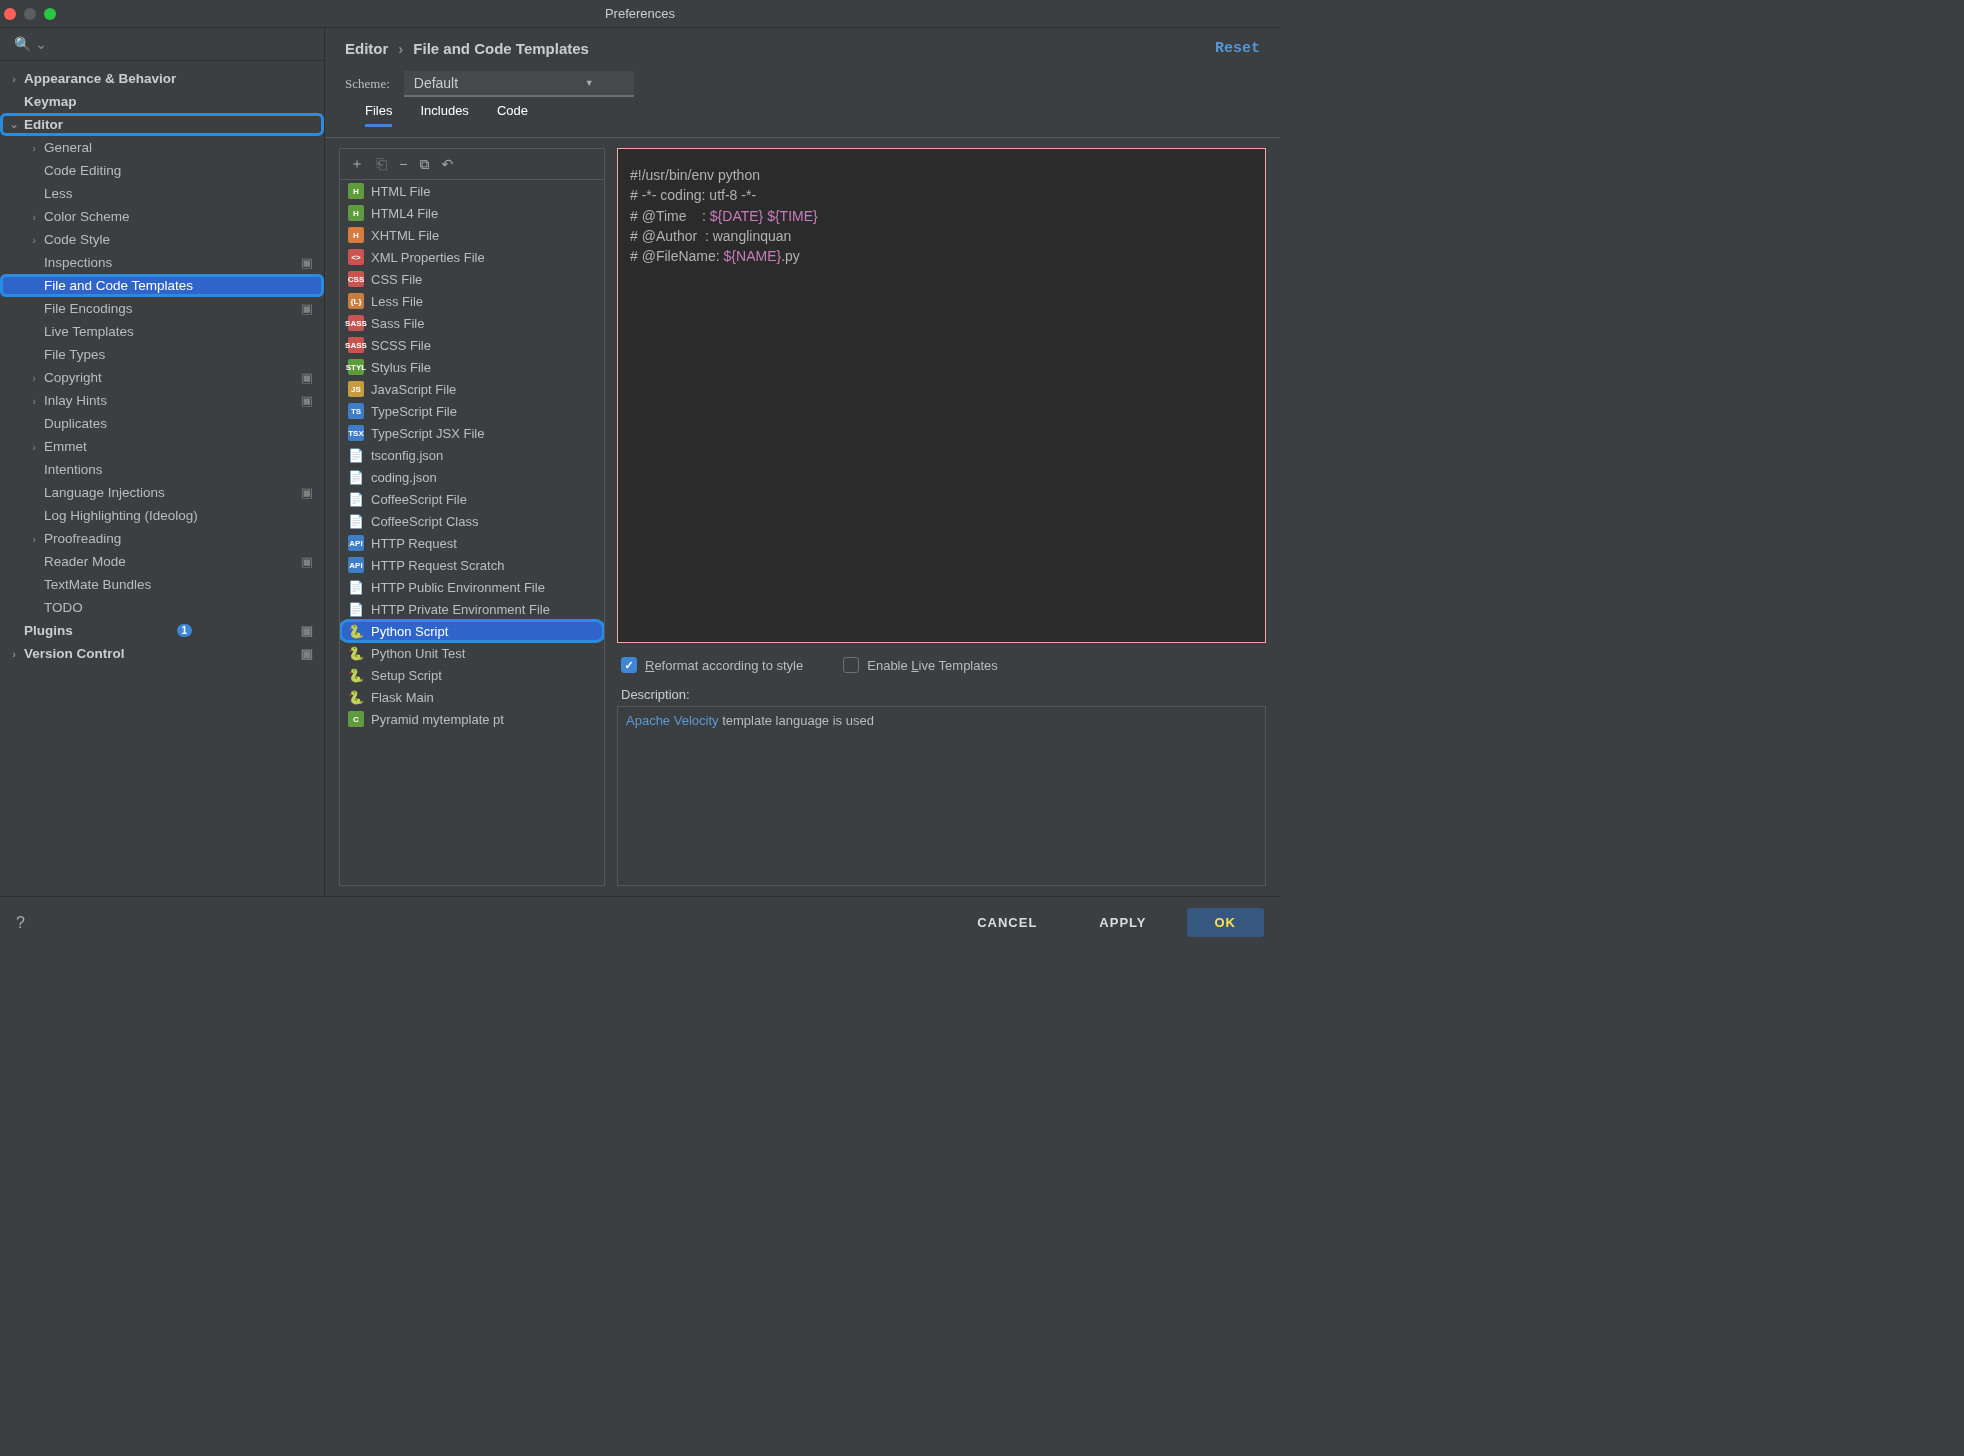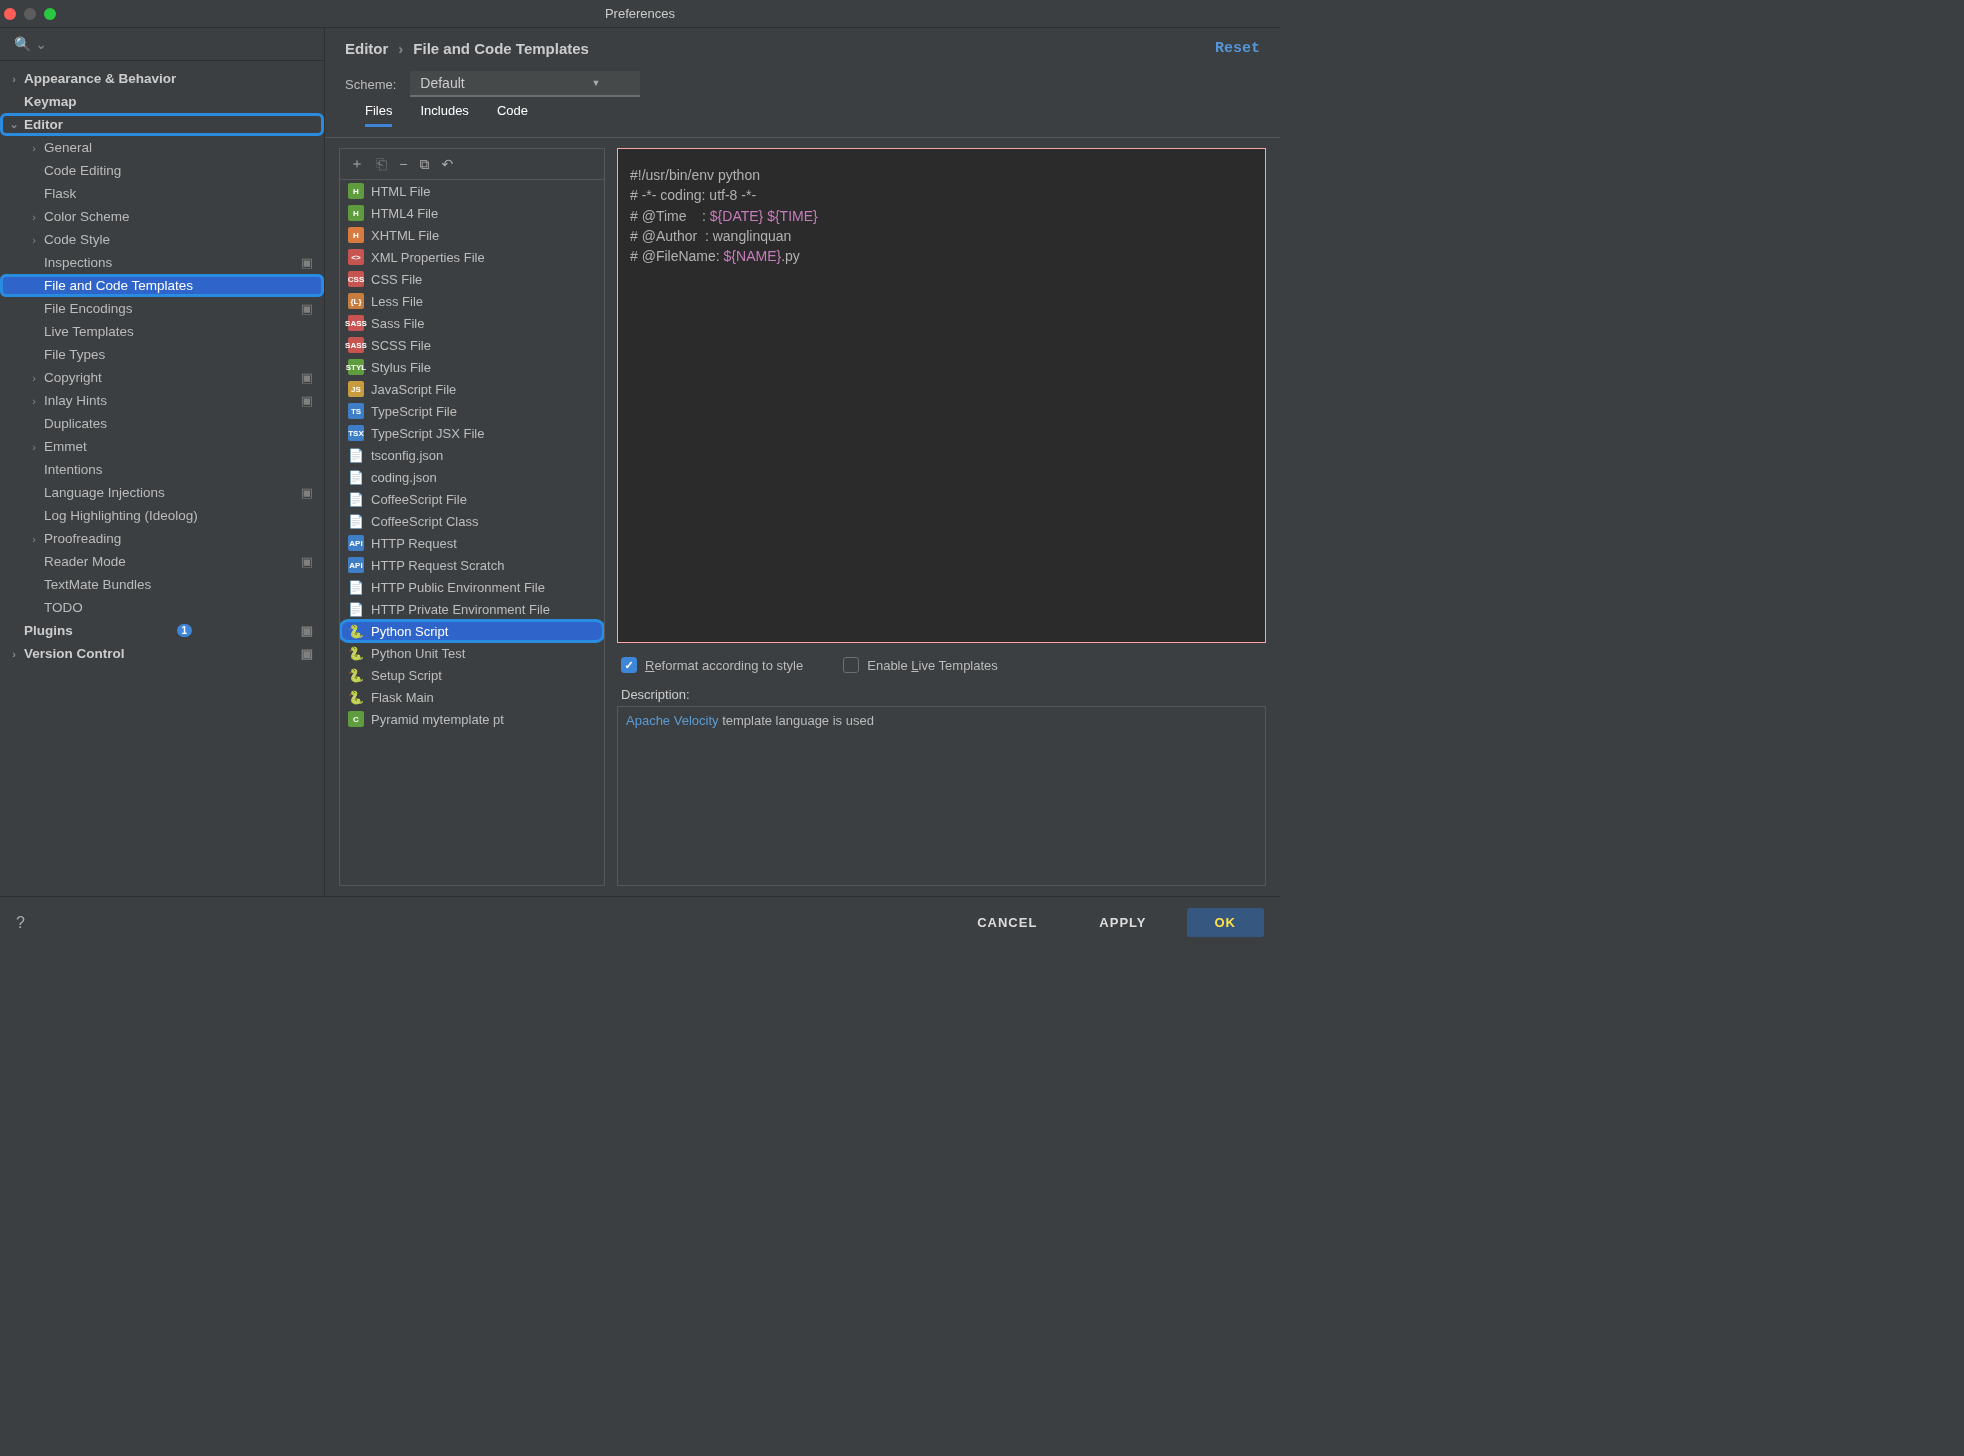--- a/index.html
+++ b/index.html
@@ -31,21 +31,21 @@
 .tree-item .badge-right { margin-left: auto; width: 14px; height: 14px; display: inline-flex; align-items: center; justify-content: center; }
 .gear-badge { color: #808080; font-size: 13px; }
 .count-badge { background: #3e86d8; color:#fff; border-radius: 8px; font-size: 10px; padding: 1px 5px; margin-right: 4px; }
 
 .content { flex: 1; display: flex; flex-direction: column; min-width: 0; }
 .content-header { padding: 12px 20px 10px 20px; border-bottom: 1px solid #555758; }
 .breadcrumb { font-size: 15px; color: #cccccc; font-weight: 600; display: flex; align-items: center; gap: 10px; }
 .breadcrumb .sep { color: #888; }
 .reset-link { float: right; color: #5496d8; font-weight: 600; cursor: pointer; }
 .scheme-row { margin-top: 14px; display: flex; align-items: center; gap: 14px; font-size: 13px; }
-.scheme-label { color: #bbbbbb; }
+.scheme-label { color: #bbbbbb; font-family: Liberation Serif, serif; }
 .scheme-select { background: #45494a; border: none; border-bottom: 2px solid #6e6e6e; padding: 4px 40px 4px 10px; color: #ccc; font-size: 14px; position: relative; min-width: 230px; display: flex; align-items: center; }
 .scheme-select .chev-down { margin-left: auto; color: #aaa; font-size: 9px; }
 
 .tabs { display: flex; gap: 28px; padding: 0 20px; }
 .tab { padding: 6px 0; color: #ffffff; cursor: pointer; font-size: 13px; }
 .tab.active { color: #fff; border-bottom: 3px solid #3e86d8; }
 
 .panel-body { flex: 1; display: flex; gap: 12px; padding: 10px 14px 10px 14px; min-height: 0; }
 
 .template-list-wrap { width: 266px; border: 1px solid #555758; background: #3c3f41; display: flex; flex-direction: column; min-height: 0; }
@@ -115,21 +115,21 @@
             <span>Editor</span>
           </div>
           <div class="tree-item indent1">
             <span class="chev">›</span>
             <span>General</span>
           </div>
           <div class="tree-item indent1">
             <span>Code Editing</span>
           </div>
           <div class="tree-item indent1">
-            <span>Flask</span>
+            <span>Less</span>
           </div>
           <div class="tree-item indent1">
             <span class="chev">›</span>
             <span>Color Scheme</span>
           </div>
           <div class="tree-item indent1">
             <span class="chev">›</span>
             <span>Code Style</span>
           </div>
           <div class="tree-item indent1">

